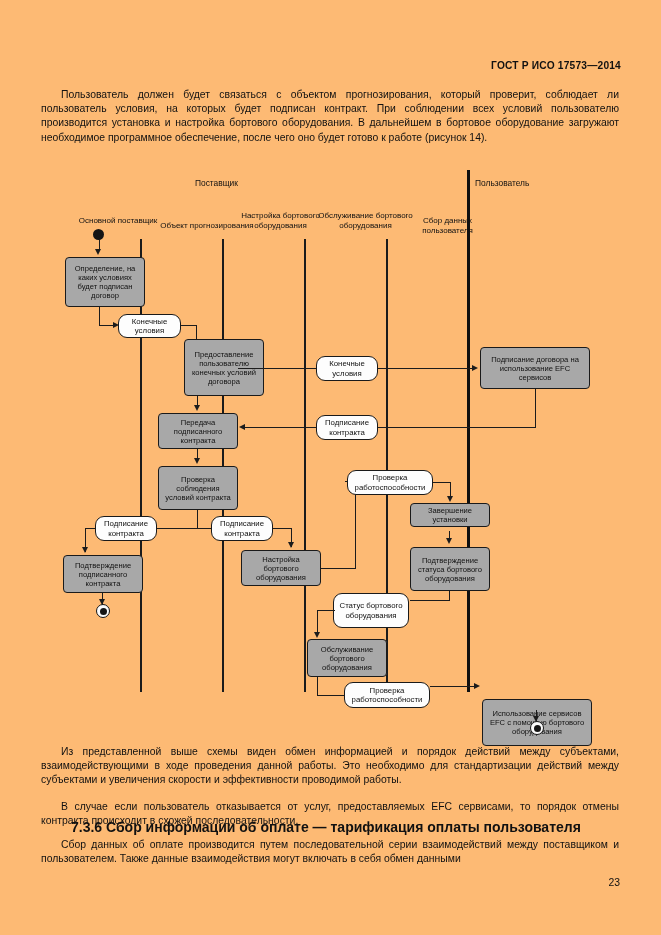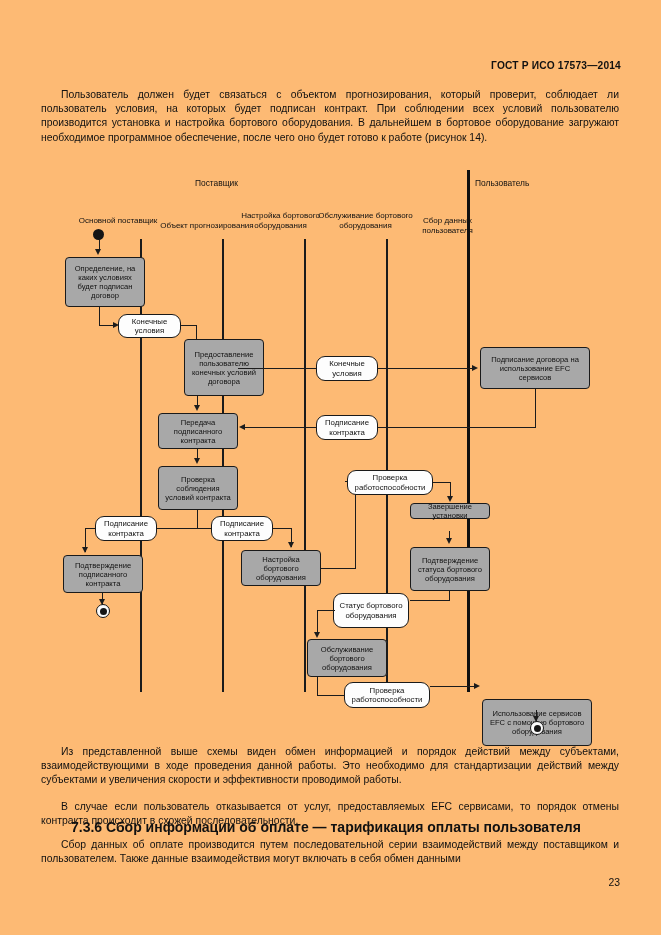--- a/index.html
+++ b/index.html
@@ -206,21 +206,21 @@
     <div class="conn h" style="left:266px;top:392px;width:35px;"></div>
     <div class="conn v" style="left:300px;top:305px;height:88px;"></div>
     <div class="conn h" style="left:290px;top:305px;width:12px;"></div>
 
     <div class="flow" style="left:292px;top:294px;width:86px;height:25px;">Проверка работоспособности</div>
 
     <div class="conn h" style="left:378px;top:306px;width:18px;"></div>
     <div class="conn v" style="left:395px;top:306px;height:18px;"></div>
     <div class="arrow down" style="left:392px;top:320px;"></div>
 
-    <div class="node" style="left:355px;top:327px;width:80px;height:16px;">Завершение установки</div>
+    <div class="node" style="left:355px;top:327px;width:80px;height:24px;">Завершение установки</div>
 
     <div class="conn v" style="left:394px;top:355px;height:11px;"></div>
     <div class="arrow down" style="left:391px;top:362px;"></div>
 
     <div class="node" style="left:355px;top:371px;width:80px;height:44px;">Подтверждение статуса бортового оборудования</div>
 
     <div class="conn v" style="left:394px;top:415px;height:10px;"></div>
     <div class="conn h" style="left:355px;top:424px;width:40px;"></div>
 
     <div class="flow" style="left:278px;top:417px;width:76px;height:35px;">Статус бортового оборудования</div>

